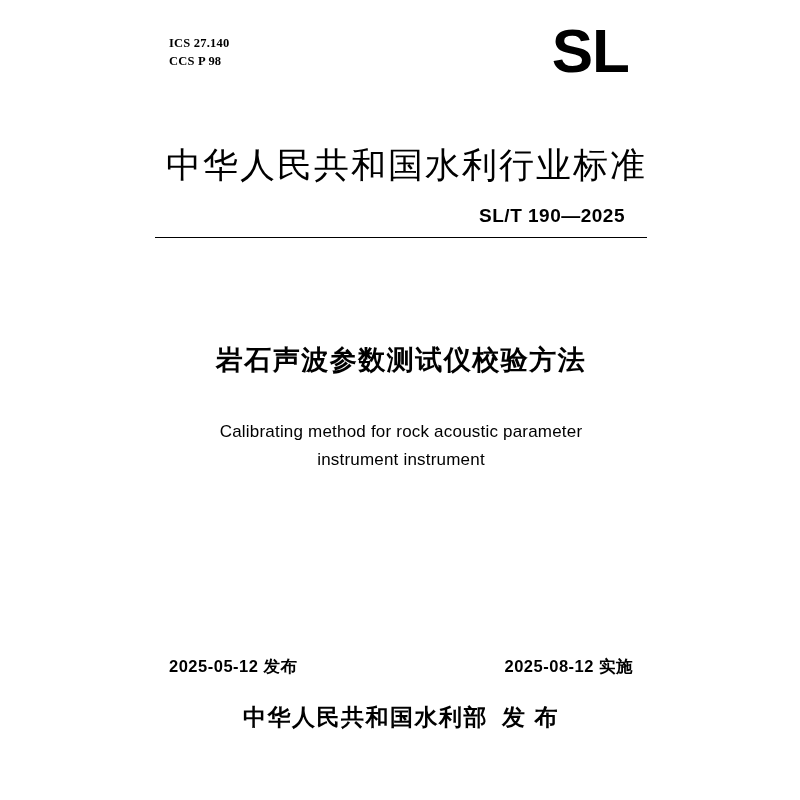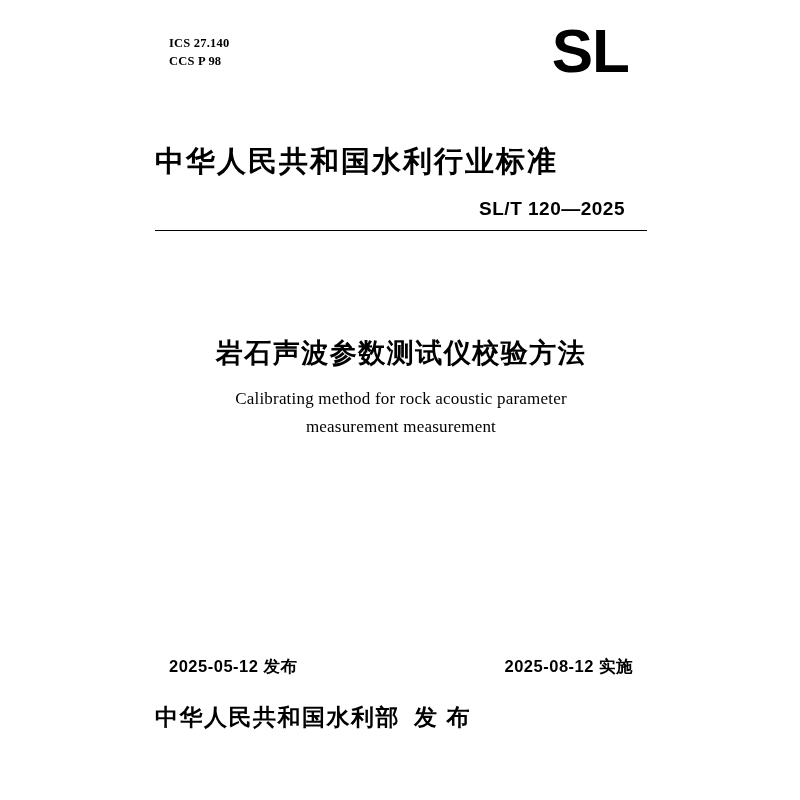--- a/index.html
+++ b/index.html
@@ -49,24 +49,24 @@
     top: 2px;
     font-family: "Liberation Sans", sans-serif;
     font-weight: bold;
     font-size: 62px;
     letter-spacing: -1px;
     line-height: 1;
   }
 
   
   .main-title {
-    text-align: left;
+    text-align: right;
     font-family: "Liberation Sans", sans-serif;
-    font-weight: bold;
-    font-size: 29px;
+    font-weight: normal;
+    font-size: 35px;
     letter-spacing: 2px;
     margin-top: 4px;
   }
 
   
   .std-block {
     margin-top: 16px;
     text-align: right;
     padding-right: 22px;
   }
@@ -93,22 +93,22 @@
   .doc-title-cn {
     text-align: center;
     margin-top: 104px;
     font-family: Liberation Serif, serif;
     font-weight: bold;
     font-size: 27px;
     letter-spacing: 1.5px;
   }
   .doc-title-en {
     text-align: center;
-    margin-top: 14px;
-    font-family: Liberation Serif, serif;
+    margin-top: 40px;
+    font-family: Liberation Sans, sans-serif;
     font-size: 17px;
     line-height: 1.65;
     letter-spacing: 0.2px;
   }
 
   
   .dates {
     position: absolute;
     left: 14px;
     right: 14px;
@@ -121,20 +121,21 @@
     letter-spacing: 0.5px;
     gap: 8px;
   }
 
   
   .issuer {
     position: absolute;
     left: 0;
     right: 0;
     top: 684px;
+    text-align: center;
     font-family: "Liberation Sans", sans-serif;
     font-weight: bold;
     font-size: 23px;
     letter-spacing: 1.5px;
   }
   .issuer .gap {
     display: inline-block;
     width: 14px;
   }
 </style>
@@ -148,30 +149,30 @@
       <div class="ics-block">
         <div>ICS 27.140</div>
         <div>CCS P 98</div>
       </div>
       <div class="sl-logo">SL</div>
     </div>
 
     <div class="main-title">中华人民共和国水利行业标准</div>
 
     <div class="std-block">
-      <div class="std-number">SL/T 120—2025</div>
+      <div class="std-number">SL/T 190—2025</div>
     </div>
 
     <div class="rule"></div>
 
     <div class="doc-title-cn">岩石声波参数测试仪校验方法</div>
 
     <div class="doc-title-en">
       <div>Calibrating method for rock acoustic parameter</div>
-      <div>measurement measurement</div>
+      <div>instrument instrument</div>
     </div>
 
     <div class="dates">
       <div>2025-05-12 发布</div>
       <div>2025-08-12 实施</div>
     </div>
 
     <div class="issuer">
       <span>中华人民共和国水利部</span><span class="gap"></span><span>发 布</span>
     </div>

